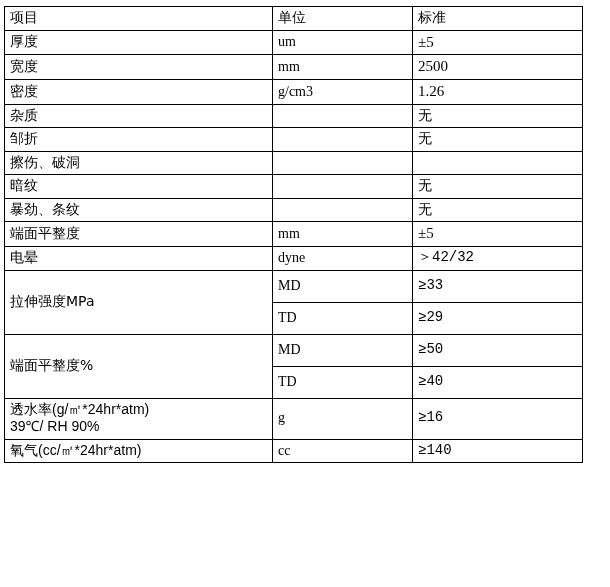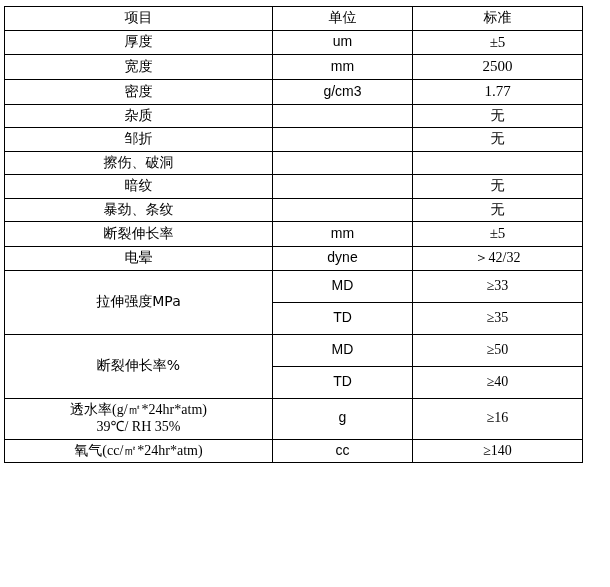--- a/index.html
+++ b/index.html
@@ -27,51 +27,50 @@
     margin: 6px 0 0 4px;
   }
   table.spec td {
     border: 1px solid #000000;
     padding: 2px 5px 3px 5px;
     vertical-align: middle;
     font-size: 14px;
     line-height: 1.25;
     word-wrap: break-word;
     overflow: hidden;
-    text-align: center;
   }
   col.c-item { width: 268px; }
   col.c-unit { width: 140px; }
   col.c-std  { width: 170px; }
 
   .cell-item {
     font-family: "DejaVu Sans", "Liberation Sans", sans-serif;
     font-size: 14px;
   }
   .cell-unit {
-    font-family: Liberation Sans, sans-serif;
+    font-family: Liberation Serif, serif;
     font-size: 12.5px;
     margin-left: 31px;
   }
   .cell-std {
     font-family: "DejaVu Sans", "Liberation Sans", sans-serif;
     font-size: 14px;
   }
   .cell-std.num {
     font-family: "Liberation Serif", "DejaVu Serif", serif;
     font-size: 15px;
   }
   .row-tall td { height: 26px; }
   .mixed {
-    font-family: Liberation Serif, serif;
+    font-family: Liberation Sans, sans-serif;
     font-size: 13px;
     line-height: 1.3;
   }
   .ge {
-    font-family: Liberation Serif, serif;
+    font-family: Liberation Mono, monospace;
     font-size: 15px;
   }
 </style>
 </head>
 <body>
 
 <div class="sheet">
   <table class="spec">
     <colgroup>
       <col class="c-item">
@@ -91,21 +90,21 @@
         <td class="cell-std num">±5</td>
       </tr>
       <tr>
         <td class="cell-item">宽度</td>
         <td class="cell-unit">mm</td>
         <td class="cell-std num">2500</td>
       </tr>
       <tr>
         <td class="cell-item">密度</td>
         <td class="cell-unit">g/cm3</td>
-        <td class="cell-std num">1.77</td>
+        <td class="cell-std num">1.26</td>
       </tr>
       <tr>
         <td class="cell-item">杂质</td>
         <td class="cell-unit"></td>
         <td class="cell-std">无</td>
       </tr>
       <tr>
         <td class="cell-item">邹折</td>
         <td class="cell-unit"></td>
         <td class="cell-std">无</td>
@@ -119,54 +118,54 @@
         <td class="cell-item">暗纹</td>
         <td class="cell-unit"></td>
         <td class="cell-std">无</td>
       </tr>
       <tr>
         <td class="cell-item">暴劲、条纹</td>
         <td class="cell-unit"></td>
         <td class="cell-std">无</td>
       </tr>
       <tr>
-        <td class="cell-item">断裂伸长率</td>
+        <td class="cell-item">端面平整度</td>
         <td class="cell-unit">mm</td>
         <td class="cell-std num">±5</td>
       </tr>
       <tr>
         <td class="cell-item">电晕</td>
         <td class="cell-unit">dyne</td>
         <td class="cell-std ge">＞42/32</td>
       </tr>
 
       <tr class="row-tall">
         <td class="cell-item" rowspan="2">拉伸强度MPa</td>
         <td class="cell-unit">MD</td>
         <td class="cell-std ge">≥33</td>
       </tr>
       <tr class="row-tall">
         <td class="cell-unit">TD</td>
-        <td class="cell-std ge">≥35</td>
+        <td class="cell-std ge">≥29</td>
       </tr>
 
       <tr class="row-tall">
-        <td class="cell-item" rowspan="2">断裂伸长率%</td>
+        <td class="cell-item" rowspan="2">端面平整度%</td>
         <td class="cell-unit">MD</td>
         <td class="cell-std ge">≥50</td>
       </tr>
       <tr class="row-tall">
         <td class="cell-unit">TD</td>
         <td class="cell-std ge">≥40</td>
       </tr>
 
       <tr>
         <td class="mixed">
           <div>透水率(g/㎡*24hr*atm)</div>
-          <div>39℃/ RH 35%</div>
+          <div>39℃/ RH 90%</div>
         </td>
         <td class="cell-unit">g</td>
         <td class="cell-std ge">≥16</td>
       </tr>
       <tr>
         <td class="mixed">氧气(cc/㎡*24hr*atm)</td>
         <td class="cell-unit">cc</td>
         <td class="cell-std ge">≥140</td>
       </tr>
     </tbody>

